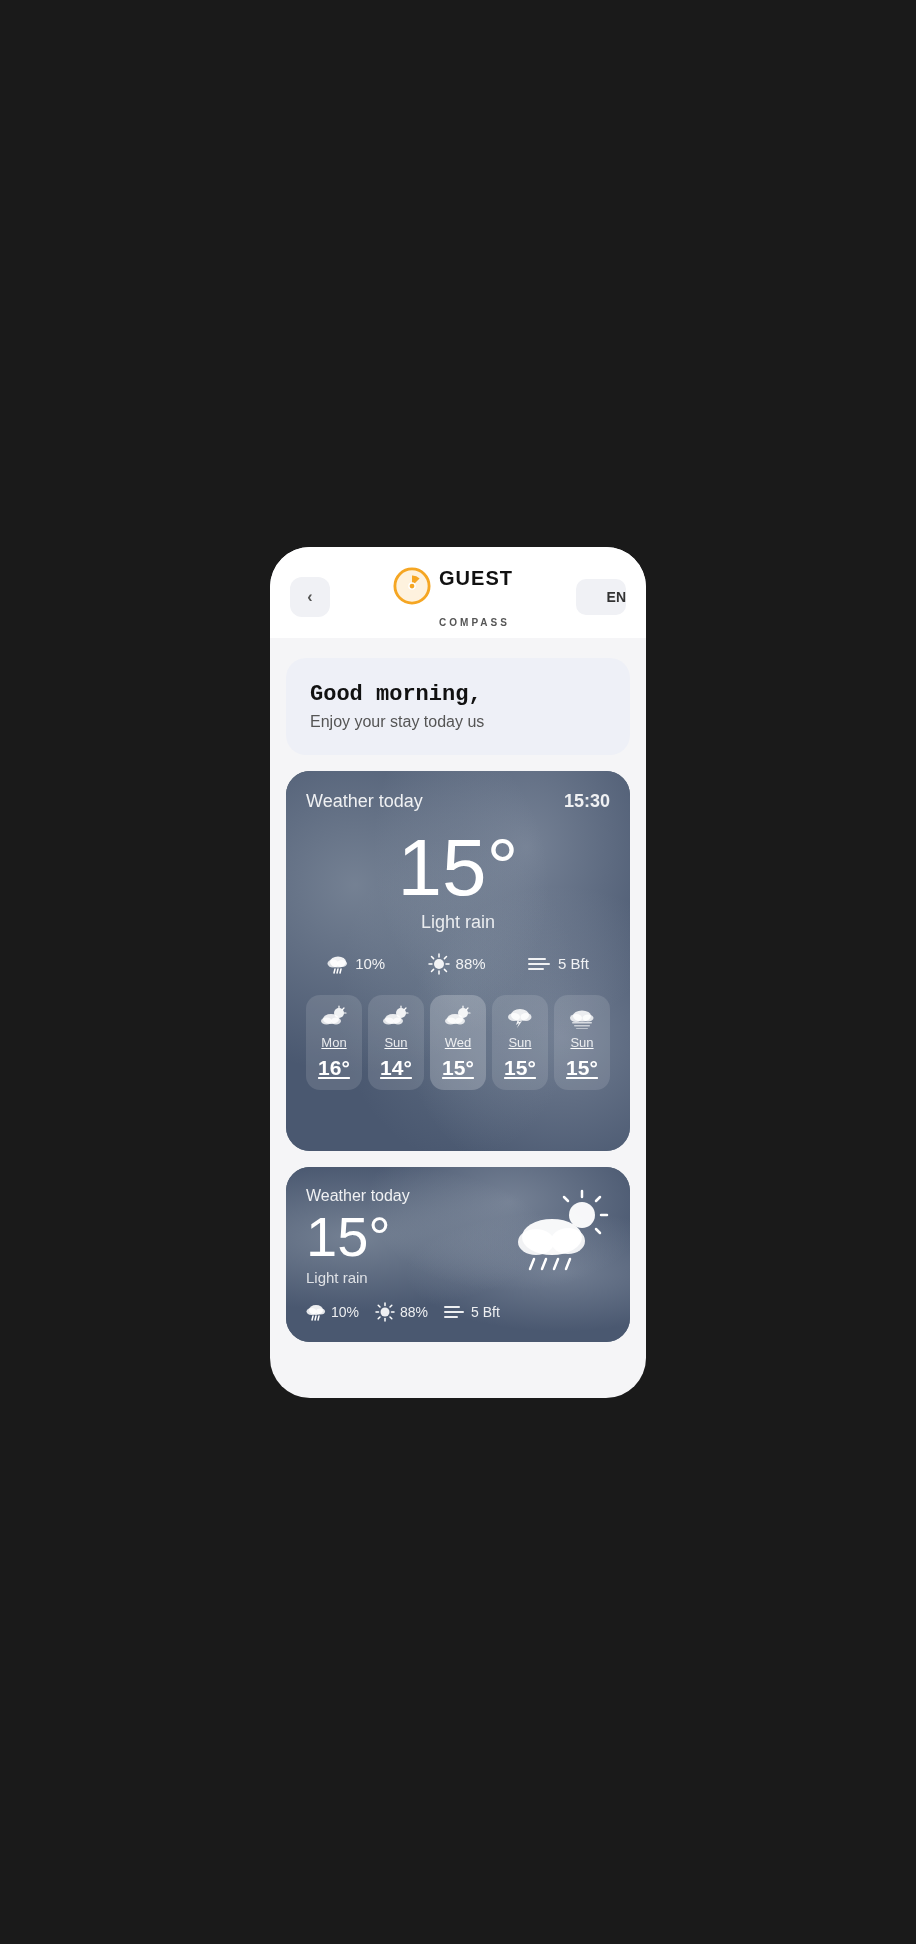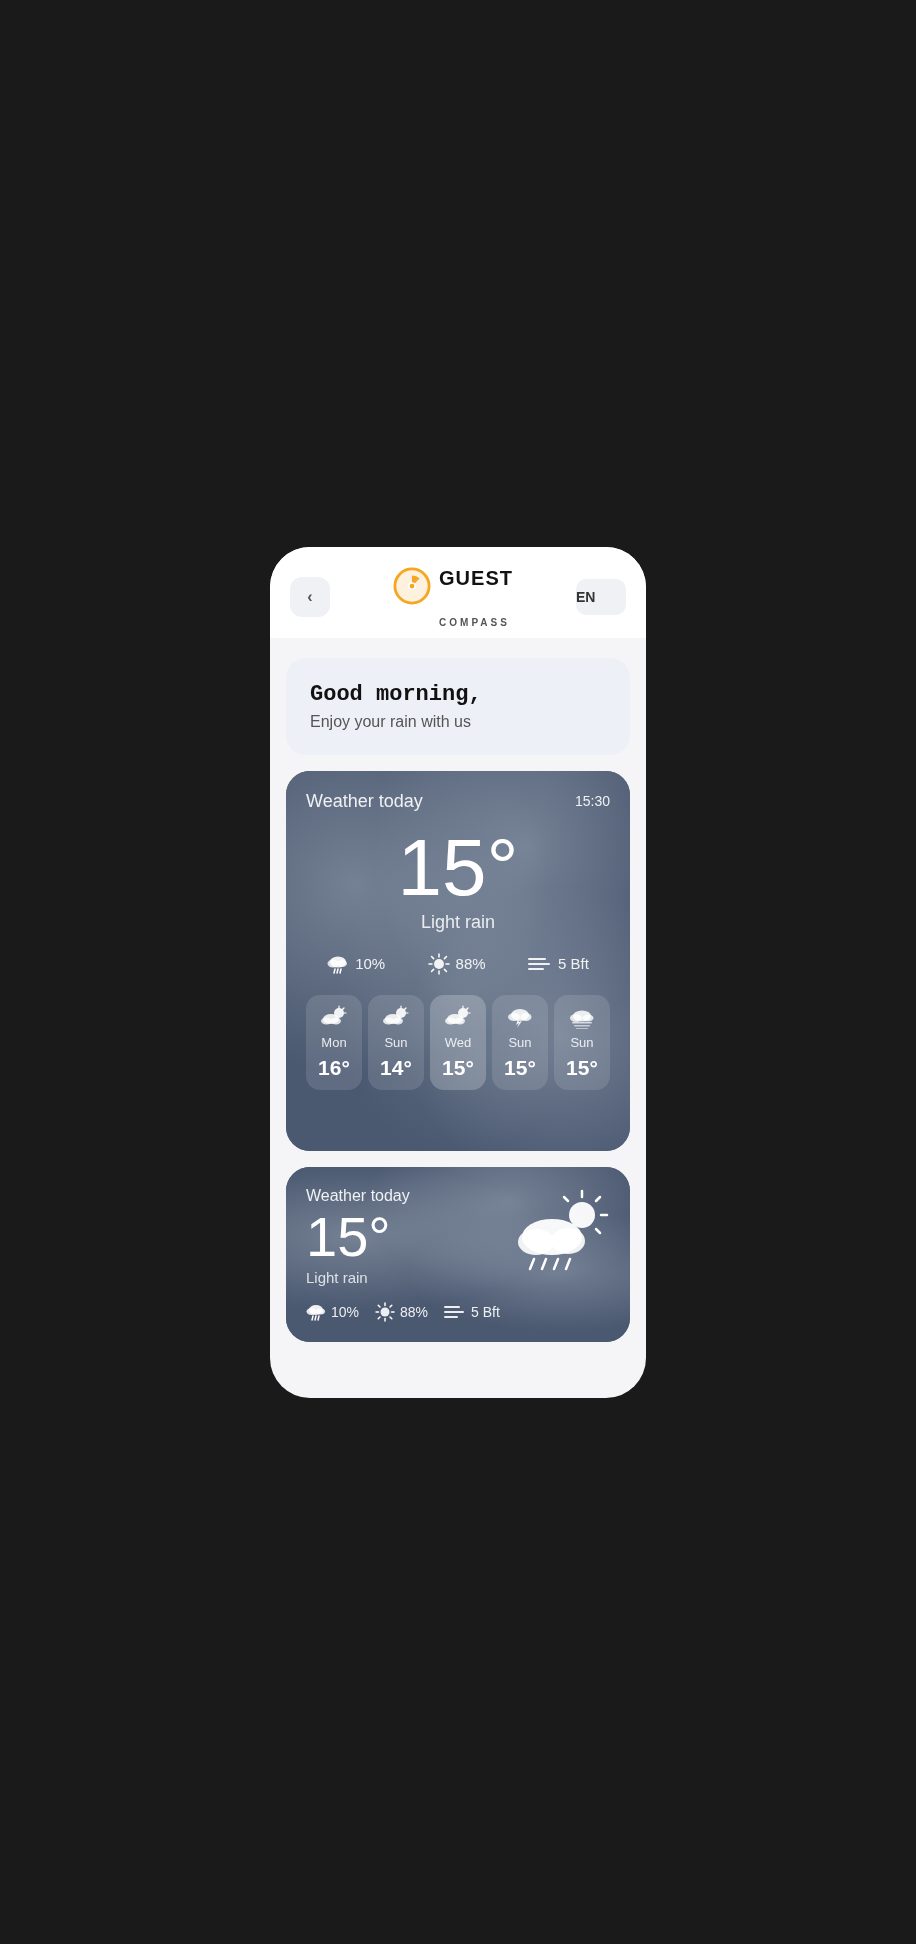--- a/index.html
+++ b/index.html
@@ -89,21 +89,21 @@
       margin-top: 28px;
     }
 
     .lang-btn {
       width: 50px;
       height: 36px;
       background: #f0f1f5;
       border-radius: 10px;
       display: flex;
       align-items: center;
-      justify-content: flex-start;
+      justify-content: flex-end;
       font-size: 14px;
       font-weight: 600;
       color: #333;
       cursor: pointer;
     }
 
     
     .greeting-card {
       margin: 20px 16px 16px;
       background: #eef0f7;
@@ -160,22 +160,22 @@
       margin-bottom: 16px;
     }
 
     .weather-today-label {
       font-size: 18px;
       font-weight: 400;
       color: rgba(255,255,255,0.9);
     }
 
     .weather-time {
-      font-size: 14px;
-      font-weight: 400;
+      font-size: 18px;
+      font-weight: 700;
       color: rgba(255,255,255,0.9);
     }
 
     .weather-temp-big {
       font-size: 80px;
       font-weight: 300;
       color: white;
       line-height: 1;
       text-align: center;
       margin: 10px 0 4px;
@@ -206,20 +206,21 @@
       font-size: 18px;
       color: rgba(255,255,255,0.85);
     }
 
     
     .forecast-row {
       display: flex;
       justify-content: flex-end;
       gap: 6px;
       padding-bottom: 8px;
+      text-decoration: underline;
     }
 
     .forecast-day {
       flex: 1;
       background: rgba(255,255,255,0.12);
       border-radius: 14px;
       padding: 10px 6px;
       display: flex;
       flex-direction: column;
       align-items: center;
@@ -354,21 +355,21 @@
           <span class="logo-compass">COMPASS</span>
         </div>
       </div>
       <div class="lang-btn">
         <span>EN</span>
       </div>
     </div>
 
     <div class="greeting-card">
       <div class="greeting-title">Good morning,</div>
-      <div class="greeting-subtitle">Enjoy your rain with us</div>
+      <div class="greeting-subtitle">Enjoy your stay today us</div>
     </div>
 
     <div class="weather-card-large">
       <div class="weather-bg"></div>
       <div class="weather-content">
         <div class="weather-header-row">
           <span class="weather-today-label">Weather today</span>
           <span class="weather-time">15:30</span>
         </div>
         <div class="weather-temp-big">15°</div>

